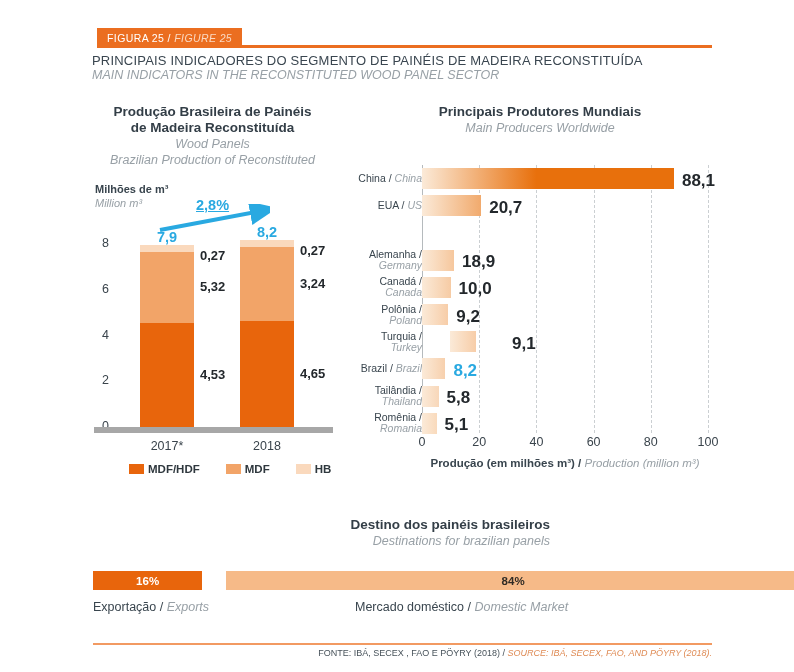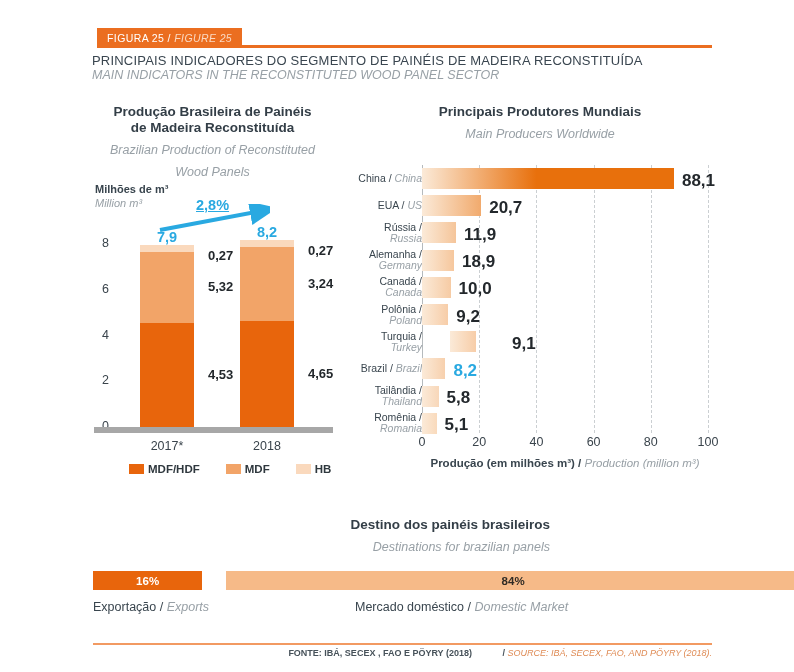--- a/index.html
+++ b/index.html
@@ -12,33 +12,33 @@
   .fig-box{left:97px;top:28px;height:20px;line-height:20px;padding:0 10px;background:#EB6E20;
            color:#fff;font-size:10.5px;letter-spacing:.4px;z-index:2;}
   .fig-box .en{color:#FBD9C2;}
   .fig-rule{left:97px;top:45px;width:615px;height:3px;background:#EB6E20;}
   .page-title{left:92px;top:53px;font-size:13px;letter-spacing:.2px;color:#3A4650;}
   .page-sub{left:92px;top:68px;font-size:12.5px;}
 
   
   .chart-title{text-align:center;font-size:13.5px;line-height:16px;}
   .chart-title .t-pt{color:#333E47;font-weight:600;}
-  .chart-title .t-en{font-size:12.5px;margin-top:6px;}
+  .chart-title .t-en{font-size:12.5px;}
 
   
   .lc-title{left:80px;top:104px;width:265px;}
   .lc-unit-pt{left:95px;top:183px;font-size:11px;font-weight:700;color:#39454E;}
   .lc-unit-en{left:95px;top:197px;font-size:11px;}
   .lc-growth{left:196px;top:197px;font-size:14.5px;font-weight:700;color:#29A9E1;text-decoration:underline;}
   .lc-arrow{left:156px;top:204px;}
   .lc-plot{left:93px;top:244px;width:247px;height:183px;}
   .ytick{position:absolute;left:0;width:16px;text-align:right;font-size:12.5px;color:#3A444C;}
   .baseline{position:absolute;left:1px;top:183px;width:239px;height:6px;background:#A7A7A7;}
   .seg{position:absolute;}
-  .segval{position:absolute;font-size:13px;font-weight:700;color:#23282C;margin-left:8px;}
+  .segval{position:absolute;font-size:13px;font-weight:700;color:#23282C;}
   .total{position:absolute;width:54px;text-align:center;font-size:14.5px;font-weight:700;color:#29A9E1;}
   .cat{position:absolute;width:70px;text-align:center;font-size:12.5px;color:#3A444C;}
   .lc-legend{left:129px;top:463px;display:flex;gap:26px;}
   .lg-item{display:flex;align-items:center;gap:4px;}
   .lg-sw{width:15px;height:10px;}
   .lg-lb{font-size:11.5px;font-weight:700;color:#2F383E;}
 
   
   .rc-title{left:385px;top:104px;width:310px;}
   .rc-plot{left:355px;top:165px;width:380px;height:310px;}
@@ -55,40 +55,40 @@
 
   
   .d-title{left:150px;top:517px;width:400px;text-align:right;}
   .d-bar{left:93px;top:571px;width:707px;height:19px;display:flex;gap:24px;}
   .dseg{display:flex;align-items:center;justify-content:center;font-size:11.5px;font-weight:700;}
   .d-label{top:600px;font-size:12.5px;color:#39454E;}
 
   
   .f-rule{left:93px;top:643px;width:619px;height:2px;background:#F29A62;}
   .f-src{left:93px;top:648px;width:619px;text-align:right;font-size:9px;}
-  .f-src .s-pt{font-weight:700;color:#47525A;margin-left:28px;}
+  .f-src .s-pt{font-weight:400;color:#47525A;}
   .f-src .en{color:#DF8B55;}
 </style>
 </head>
 <body>
 
 <div class="page">
 
   <div class="abs fig-box">
     <span>FIGURA 25</span><span> / </span><span class="en">FIGURE 25</span>
   </div>
   <div class="abs fig-rule"></div>
   <div class="abs page-title">PRINCIPAIS INDICADORES DO SEGMENTO DE PAINÉIS DE MADEIRA RECONSTITUÍDA</div>
   <div class="abs page-sub en">MAIN INDICATORS IN THE RECONSTITUTED WOOD PANEL SECTOR</div>
 
   <div class="abs chart-title lc-title">
     <div class="t-pt">Produção Brasileira de Painéis</div>
     <div class="t-pt">de Madeira Reconstituída</div>
+    <div class="t-en en">Wood Panels</div>
     <div class="t-en en">Brazilian Production of Reconstituted</div>
-    <div class="t-en en">Wood Panels</div>
   </div>
   <div class="abs lc-unit-pt">Milhões de m³</div>
   <div class="abs lc-unit-en en">Million m³</div>
   <div class="abs lc-growth">2,8%</div>
   <svg class="abs lc-arrow" width="114" height="30" viewBox="0 0 114 30">
     <defs>
       <marker id="ah" markerWidth="7" markerHeight="7" refX="1.5" refY="3" orient="auto">
         <path d="M0,0 L7,3 L0,6 z" fill="#29A9E1"></path>
       </marker>
     </defs>
@@ -156,25 +156,20 @@
       <div class="prow" style="top: 0px;">
         <div class="rlabel"><span>China</span><span> / </span><span class="en">China</span></div>
         <div class="pbar" style="width: 251.966px; background: linear-gradient(to right, rgb(251, 234, 216) 0%, rgb(232, 112, 12) 45.403%);"></div>
         <span class="pval">88,1</span>
       </div>
       <div class="prow" style="top: 27.2px;">
         <div class="rlabel"><span>EUA</span><span> / </span><span class="en">US</span></div>
         <div class="pbar" style="width: 59.202px; background: linear-gradient(to right, rgb(251, 234, 216) 0%, rgb(241, 170, 109) 100%);"></div>
         <span class="pval">20,7</span>
       </div>
-      <div class="prow" style="top: 54.4px;">
-        <div class="rlabel"><span>Rússia</span><span> / </span><span class="en">Russia</span></div>
-        <div class="pbar" style="width: 34.034px; background: linear-gradient(to right, rgb(251, 234, 216) 0%, rgb(245, 197, 154) 100%);"></div>
-        <span class="pval">11,9</span>
-      </div>
       <div class="prow" style="top: 81.6px;">
         <div class="rlabel"><span>Alemanha</span><span> / </span><span class="en">Germany</span></div>
         <div class="pbar" style="width: 32.032px; background: linear-gradient(to right, rgb(251, 234, 216) 0%, rgb(246, 199, 157) 100%);"></div>
         <span class="pval">18,9</span>
       </div>
       <div class="prow" style="top: 108.8px;">
         <div class="rlabel"><span>Canadá</span><span> / </span><span class="en">Canada</span></div>
         <div class="pbar" style="width: 28.6px; background: linear-gradient(to right, rgb(251, 234, 216) 0%, rgb(246, 203, 164) 100%);"></div>
         <span class="pval">10,0</span>
       </div>

